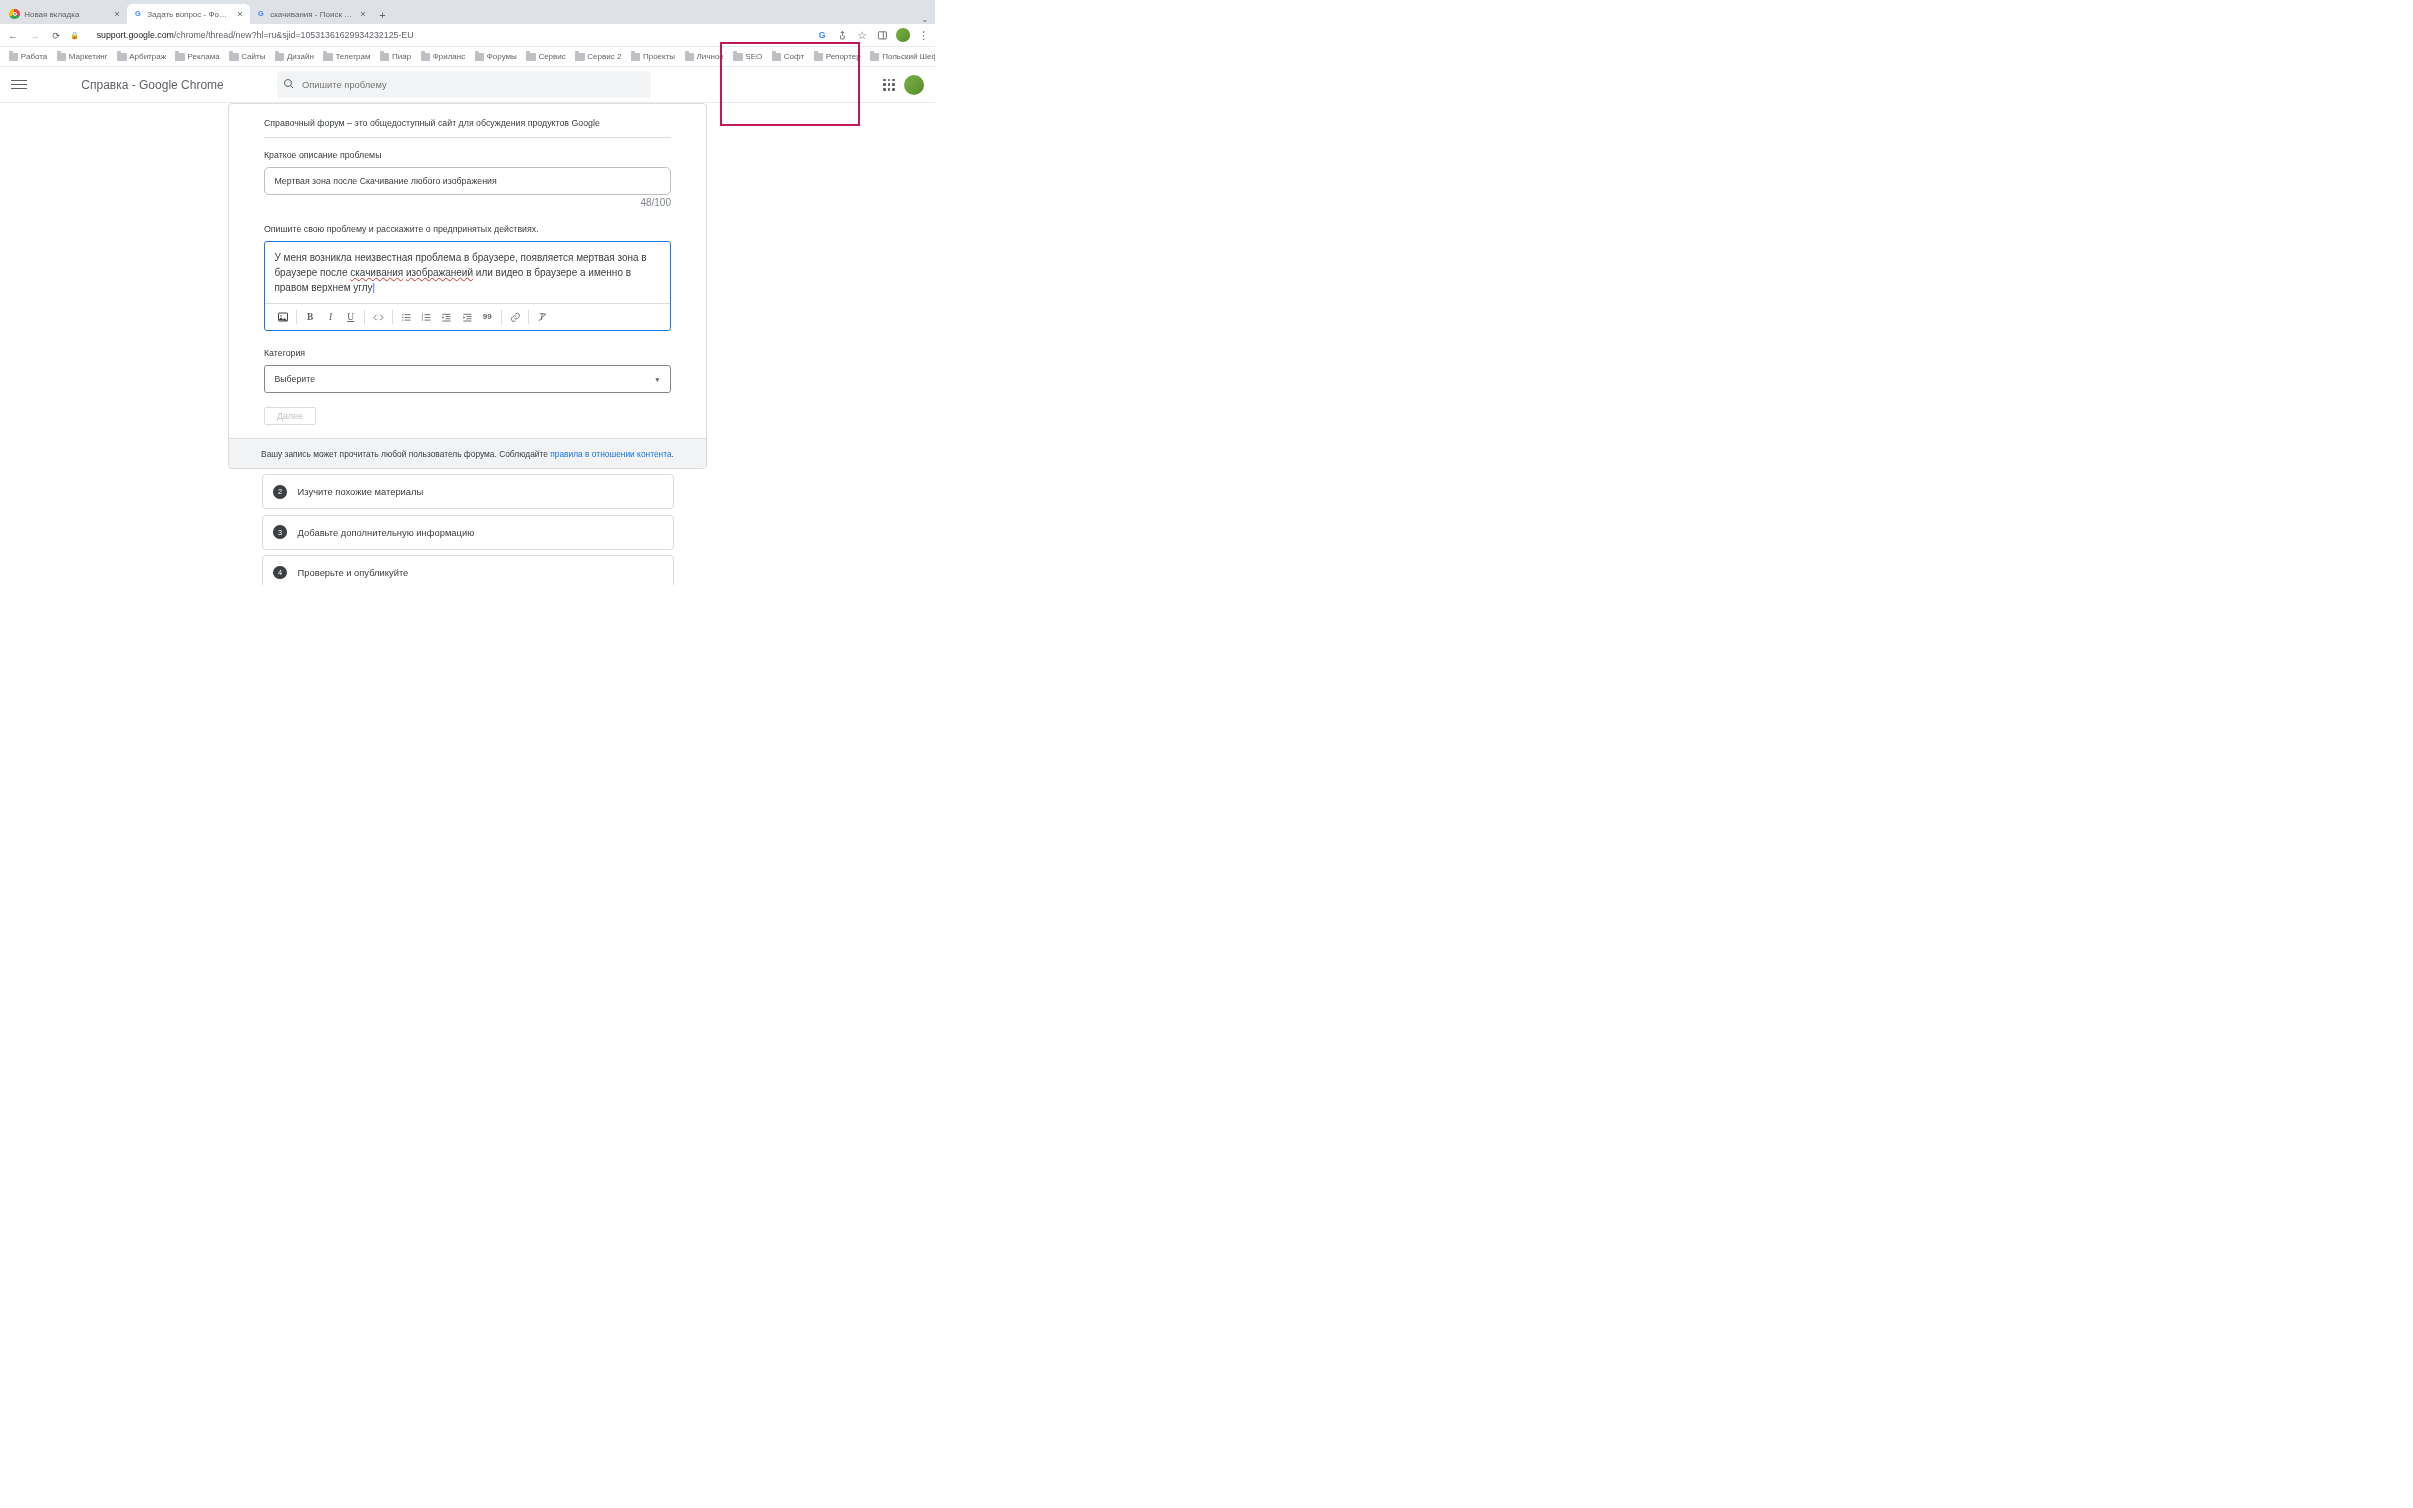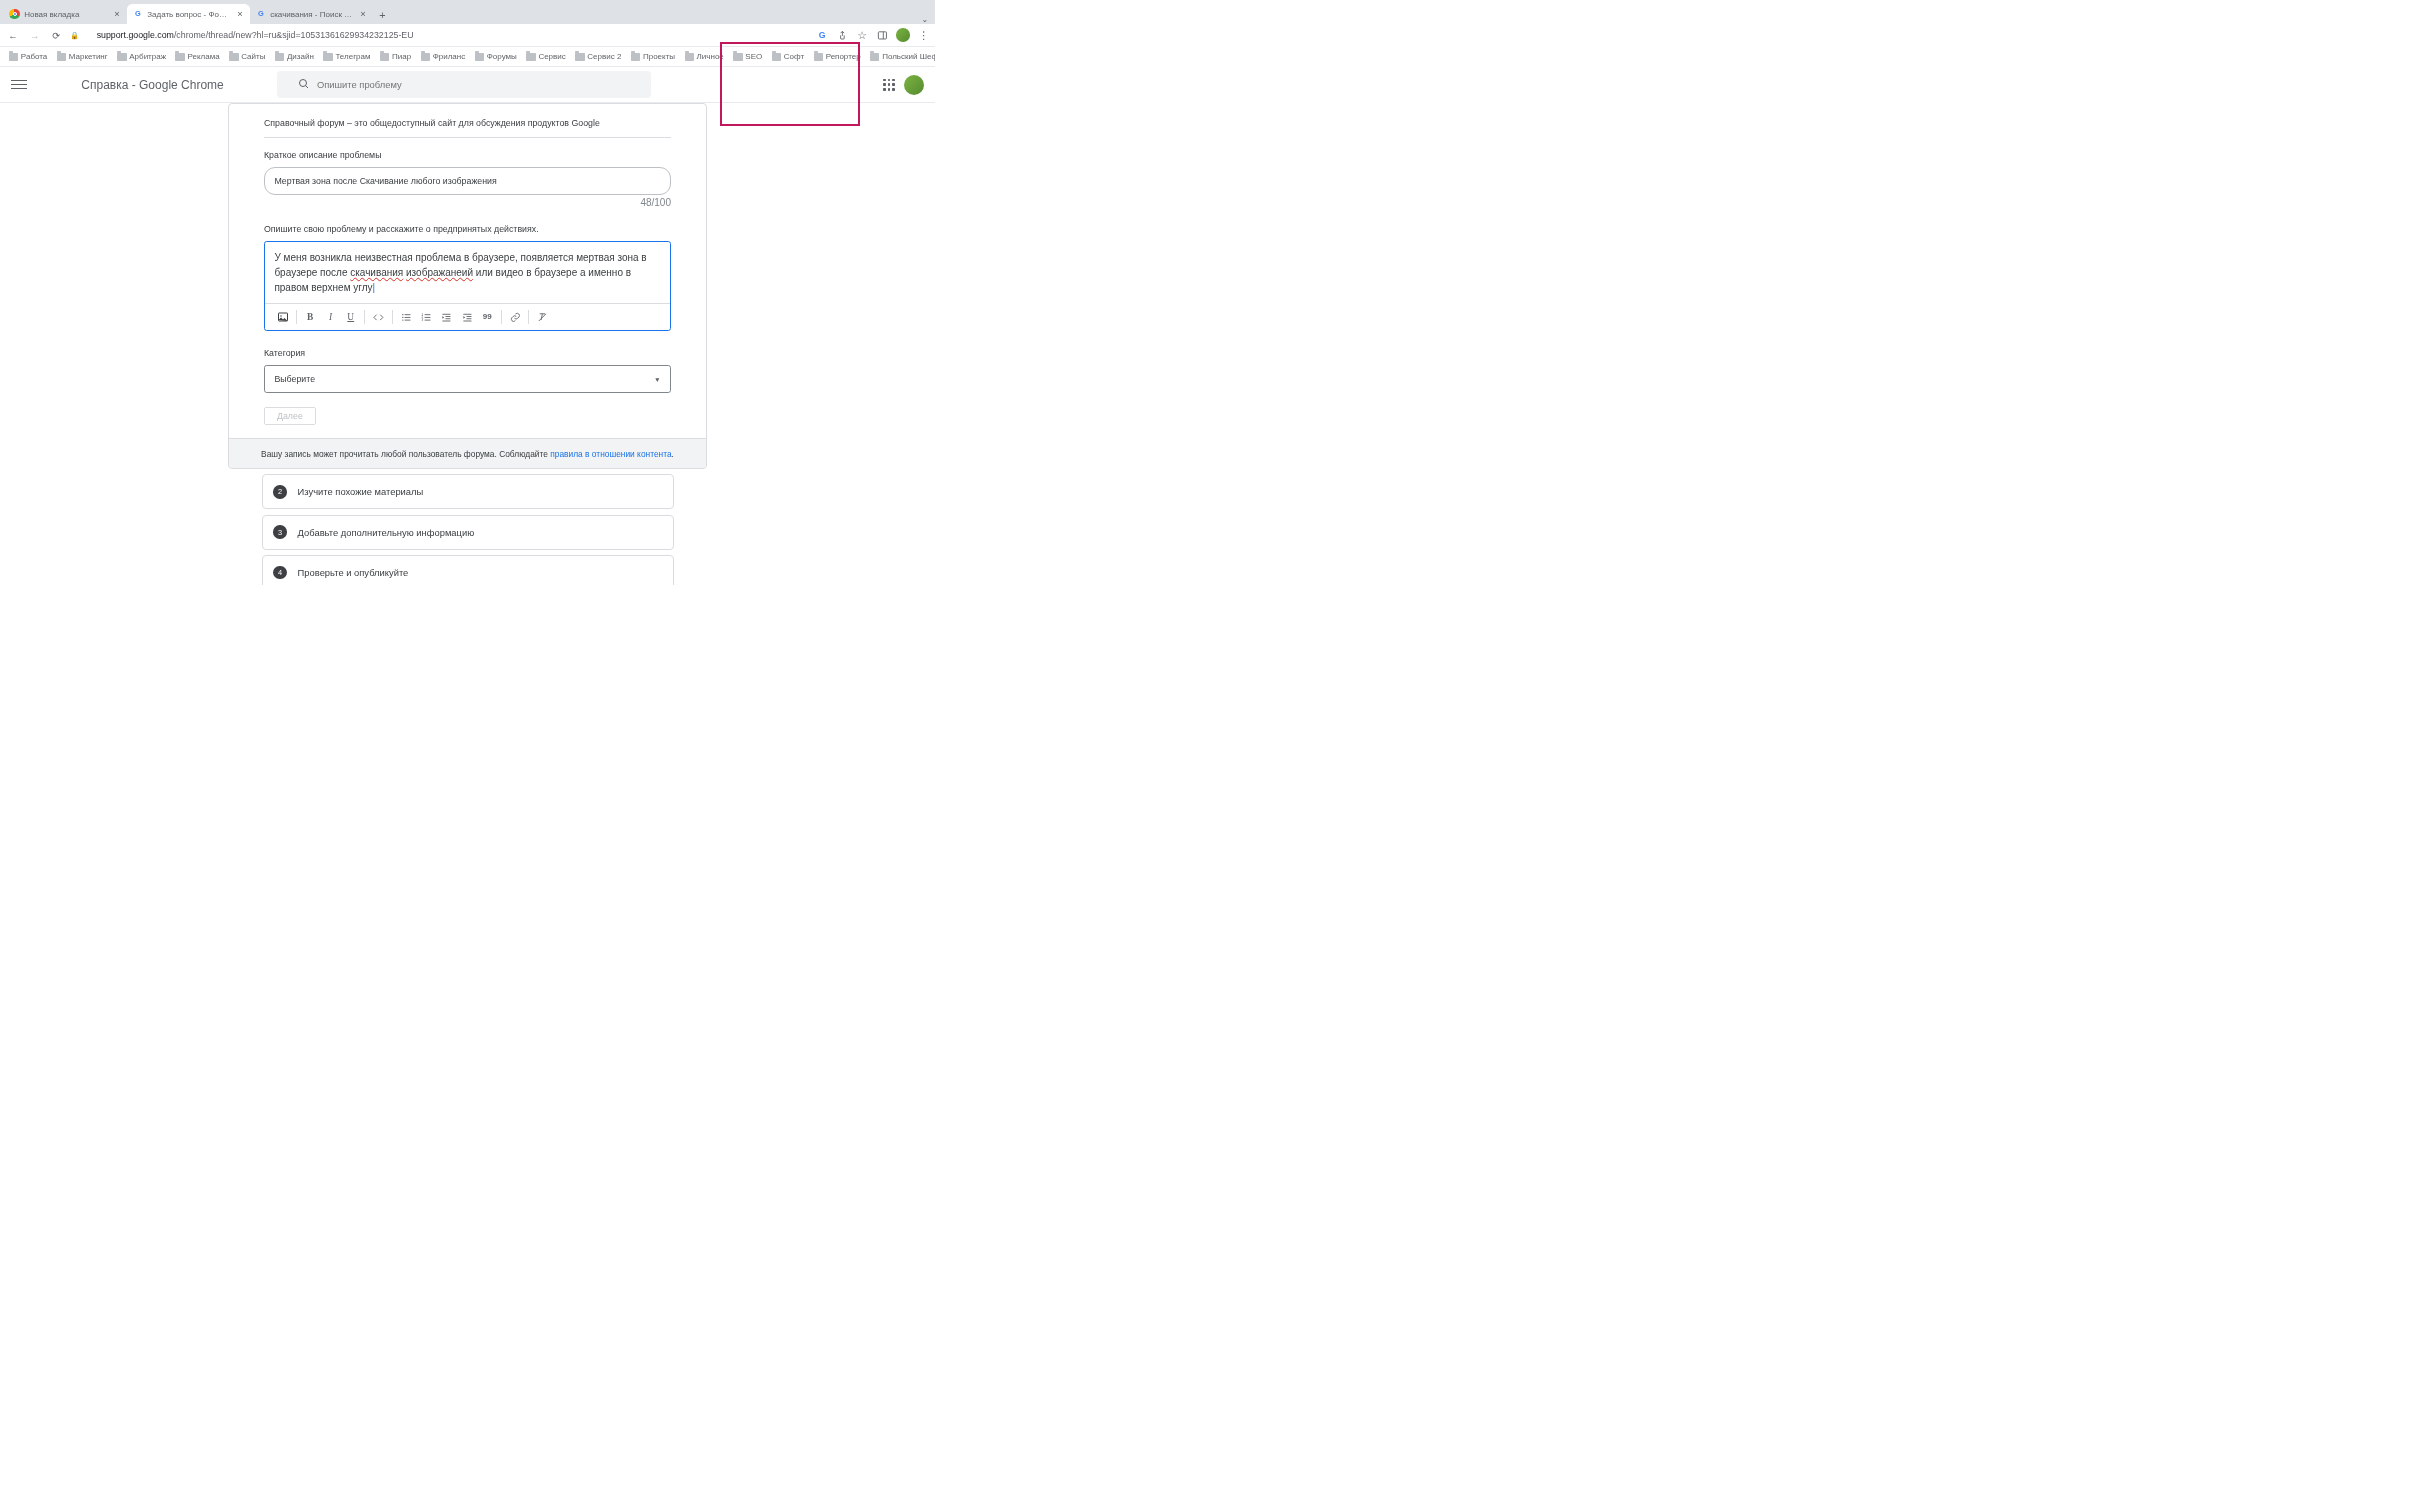--- a/index.html
+++ b/index.html
@@ -28,35 +28,35 @@
 .bookmark-bar { height: 20px; background: #fff; display: flex; align-items: center; padding: 0 5.4px; gap: 2.7px; font-size: 8px; color: #5f6368; border-bottom: 0.7px solid #e8eaed; overflow:hidden; }
 .bookmark { display: flex; align-items: center; gap: 2.7px; padding: 2px 3.4px; white-space:nowrap; }
 .bookmark .folder-icon { width: 9.4px; height: 8px; background: #bdc1c6; border-radius: 0.7px; position:relative; }
 .bookmark .folder-icon::before { content:''; position:absolute; top:-1.3px; left:0; width:4px; height:1.3px; background:#bdc1c6; border-radius:0.7px 0.7px 0 0;}
 
 
 .page-header { height: 36px; display: flex; align-items: center; padding: 0 10.8px; gap: 13.5px; border-bottom: 0.7px solid #e8eaed; }
 .menu-btn { width: 16px; height: 16px; display:flex; flex-direction:column; justify-content:center; gap:2.7px; }
 .menu-btn span { height: 1.3px; background: #5f6368; }
 .page-title { font-size: 12px; color: #5f6368; font-weight:400;margin-left:41px; }
-.search-box { margin-left: 40px; width: 374px; height: 27px; background: #f1f3f4; border-radius: 4px; display: flex; align-items: center; padding: 0 21px; gap: 6.7px; }
+.search-box { margin-left: 40px; width: 374px; height: 27px; background: #f1f3f4; border-radius: 4px; display: flex; align-items: center; padding: 0 6px; gap: 6.7px; }
 .search-box .sicon { color: #5f6368; font-size: 10.8px; }
 .search-box input { border: none; background: transparent; outline: none; font-size: 9.4px; color: #5f6368; flex:1; }
 .page-header .right { margin-left: auto; display:flex; align-items:center; gap:9.4px; }
 .apps-grid { width:12px;height:12px; display:grid; grid-template-columns:repeat(3,2.7px); grid-template-rows:repeat(3,2.7px); gap:2px; }
 .apps-grid span { background:#5f6368; border-radius:0.7px; }
 .page-header .avatar2 { width:20px;height:20px;border-radius:50%;background:linear-gradient(135deg,#7cb342,#558b2f); }
 
 
 .content { display:flex; justify-content:center; padding-top: 0; }
 .card { width: 479px; border: 0.7px solid #dadce0; border-radius: 4px; margin-top: 0; }
 .card-inner { padding: 13.5px 35px 13.5px 35px; }
 .intro { font-size: 8.8px; color: #3c4043; padding-bottom: 9.4px; border-bottom: 0.7px solid #dadce0; }
 .field-label { font-size: 8.8px; color: #3c4043; margin-top: 12px; margin-bottom: 6.7px; }
-.text-input { width: 100%; height: 28px; border: 0.7px solid #bdc1c6; border-radius: 11px; padding: 0 9.4px; font-size: 8.8px; color: #3c4043; outline:none; }
+.text-input { width: 100%; height: 28px; border: 0.7px solid #bdc1c6; border-radius: 5px; padding: 0 9.4px; font-size: 8.8px; color: #3c4043; outline:none; }
 .char-count { text-align: right; font-size: 10px; color: #80868b; margin-top: 2.7px; }
 .editor { border: 1.3px solid #1a73e8; border-radius: 2.7px; }
 .editor-content { min-height: 61px; padding: 8px 9.4px; font-size: 10px; color: #3c4043; line-height: 1.5; }
 .editor-content .underline-red { text-decoration: underline wavy #d93025; text-decoration-skip-ink: none; }
 .editor-content .cursor::after { content:'|'; color:#1a73e8; animation: blink 1s infinite; }
 @keyframes blink { 50% { opacity:0; } }
 .editor-toolbar { height: 27px; border-top: 0.7px solid #dadce0; display:flex; align-items:center; padding: 0 8px; gap: 1.3px; }
 .tbtn { width: 19px; height: 19px; display:flex;align-items:center;justify-content:center; color:#5f6368; font-size:9.4px; border-radius:2px; }
 .tbtn.bold { font-weight:bold; font-family: 'Times New Roman', serif; }
 .tbtn.italic { font-style:italic; font-family: 'Times New Roman', serif; }

